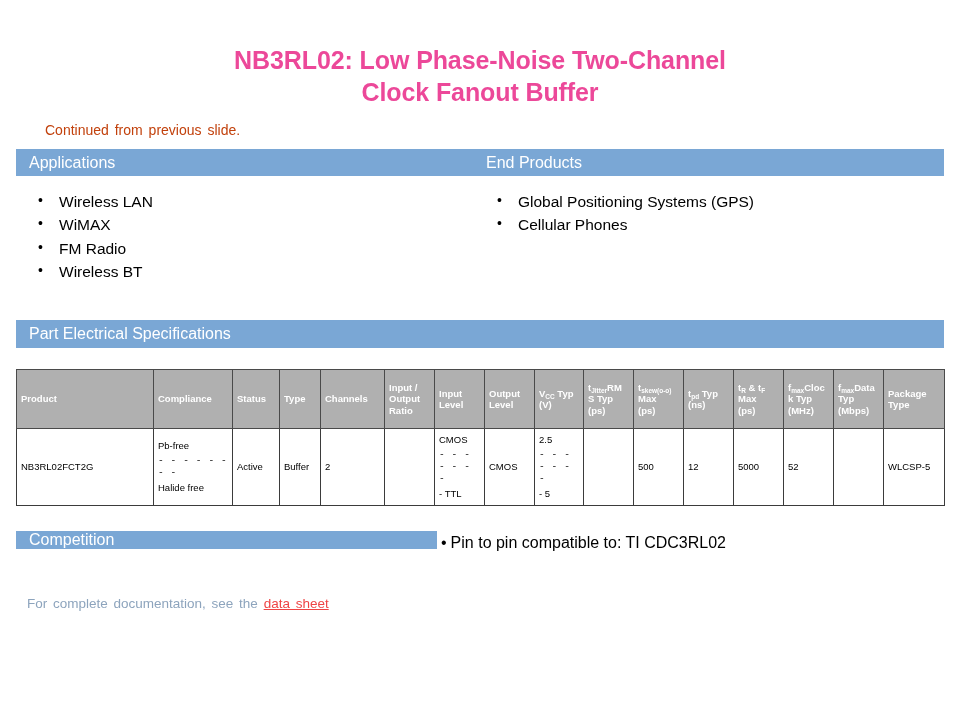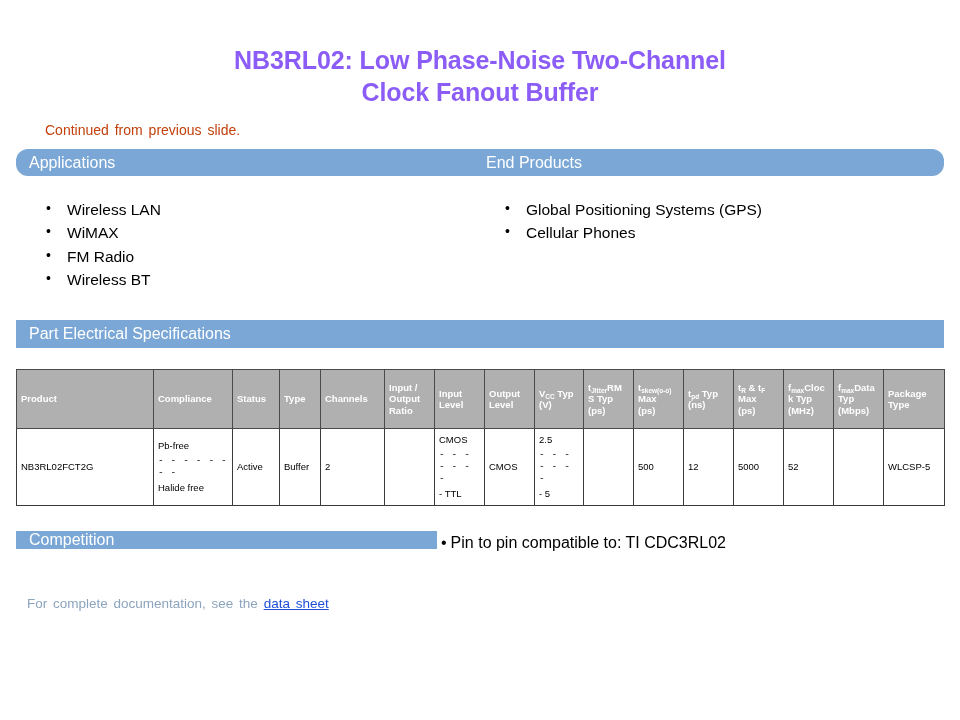--- a/index.html
+++ b/index.html
@@ -20,21 +20,21 @@
   #slide-title {
     position: absolute;
     left: 0;
     top: 44px;
     width: 960px;
     text-align: center;
     font-size: 25px;
     font-weight: bold;
     line-height: 1.28;
     letter-spacing: -0.1px;
-    color: #8b5cf6;
+    color: #ec4899;
   }
   #slide-title .line { display: block; }
 
   
   #continued-note {
     position: absolute;
     left: 45px;
     top: 122px;
     font-size: 14px;
     color: #c2410c;
@@ -50,21 +50,20 @@
     display: flex;
     align-items: center;
   }
   .blue-bar .bar-label { padding-left: 13px; }
 
   #apps-endproducts-bar {
     left: 16px;
     top: 149px;
     width: 928px;
     height: 27px;
-    border-radius: 12px;
   }
   #apps-endproducts-bar .col-a {
     width: 470px;
     padding-left: 13px;
     box-sizing: border-box;
   }
   #apps-endproducts-bar .col-b {
     padding-left: 0;
   }
 
@@ -94,21 +93,21 @@
     padding-left: 25px;
     margin: 0 0 1px 0;
   }
   .bullet-list li::before {
     content: "\2022";
     position: absolute;
     left: 4px;
     top: -1px;
     font-size: 14px;
   }
-  .bullet-list ul { margin: 12px; padding: 0; }
+  .bullet-list ul { margin: 4px; padding: 0; }
 
   #applications-list { left: 30px; top: 187px; width: 430px; }
   #endproducts-list  { left: 489px; top: 187px; width: 420px; }
 
   
   #spec-table {
     position: absolute;
     left: 16px;
     top: 369px;
     width: 928px;
@@ -172,21 +171,21 @@
   
   #footer-note {
     position: absolute;
     left: 27px;
     top: 596px;
     font-size: 13.5px;
     color: #8da4bd;
     word-spacing: 2px;
   }
   #footer-note .link {
-    color: #1d4ed8;
+    color: #ef4444;
     text-decoration: underline;
     cursor: pointer;
   }
 </style>
 </head>
 <body>
 
 <div id="slide-title">
   <span class="line">NB3RL02: Low Phase-Noise Two-Channel</span>
   <span class="line">Clock Fanout Buffer</span>

